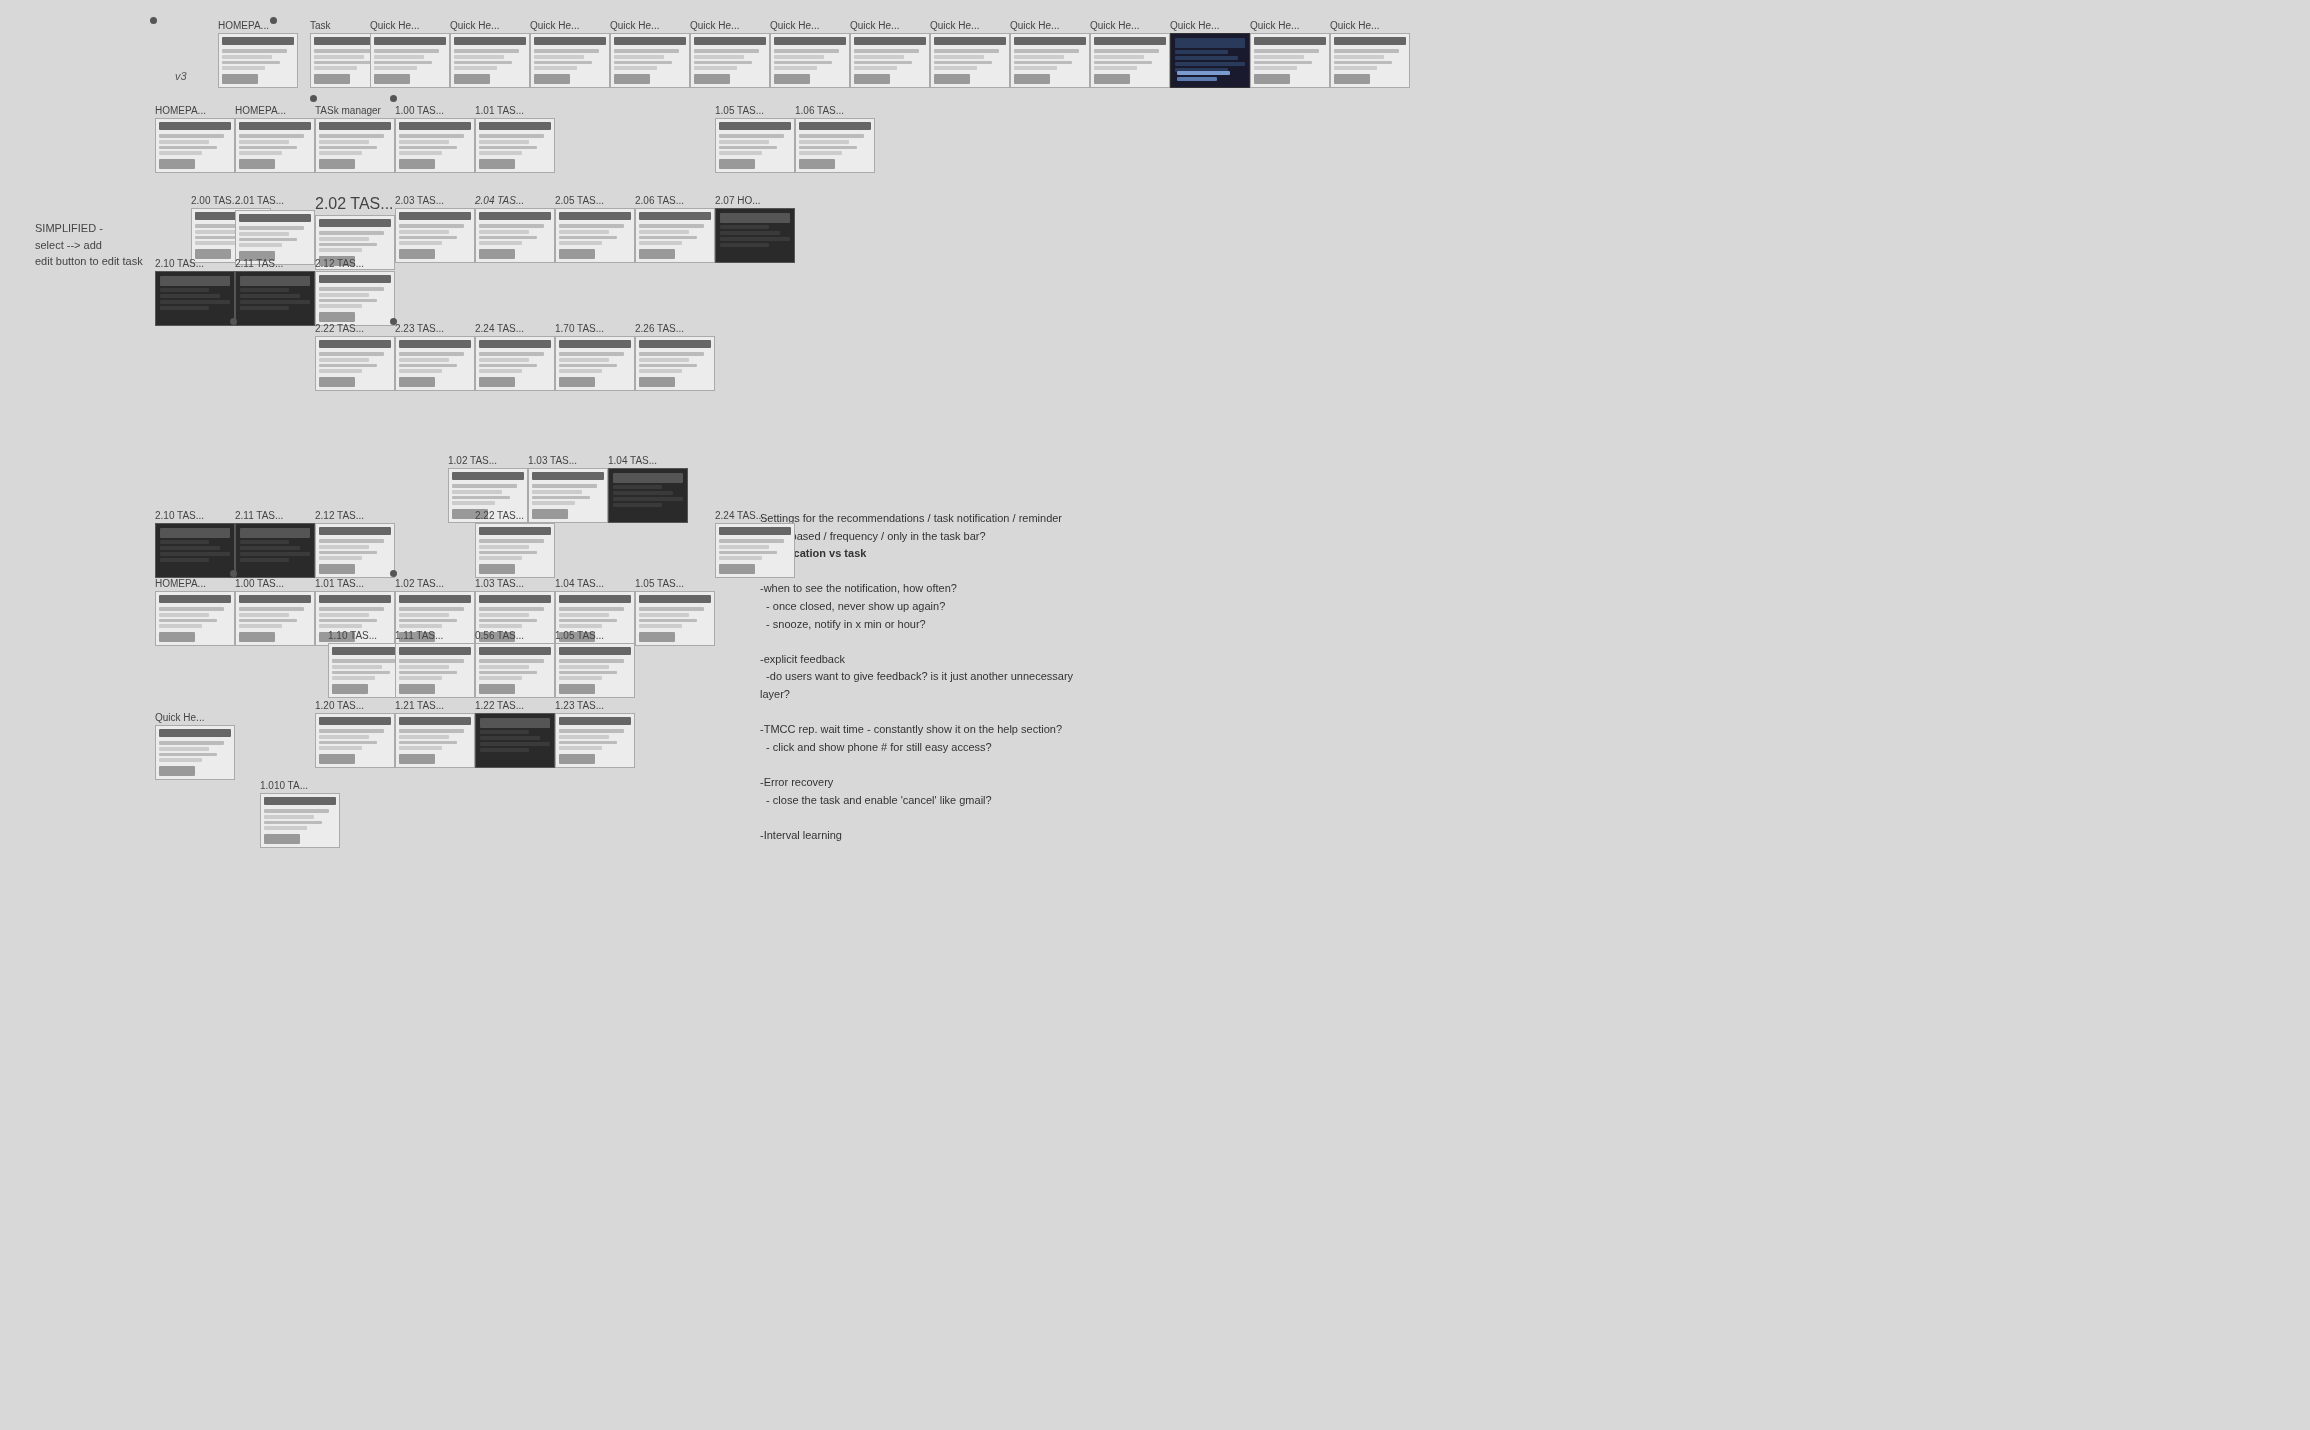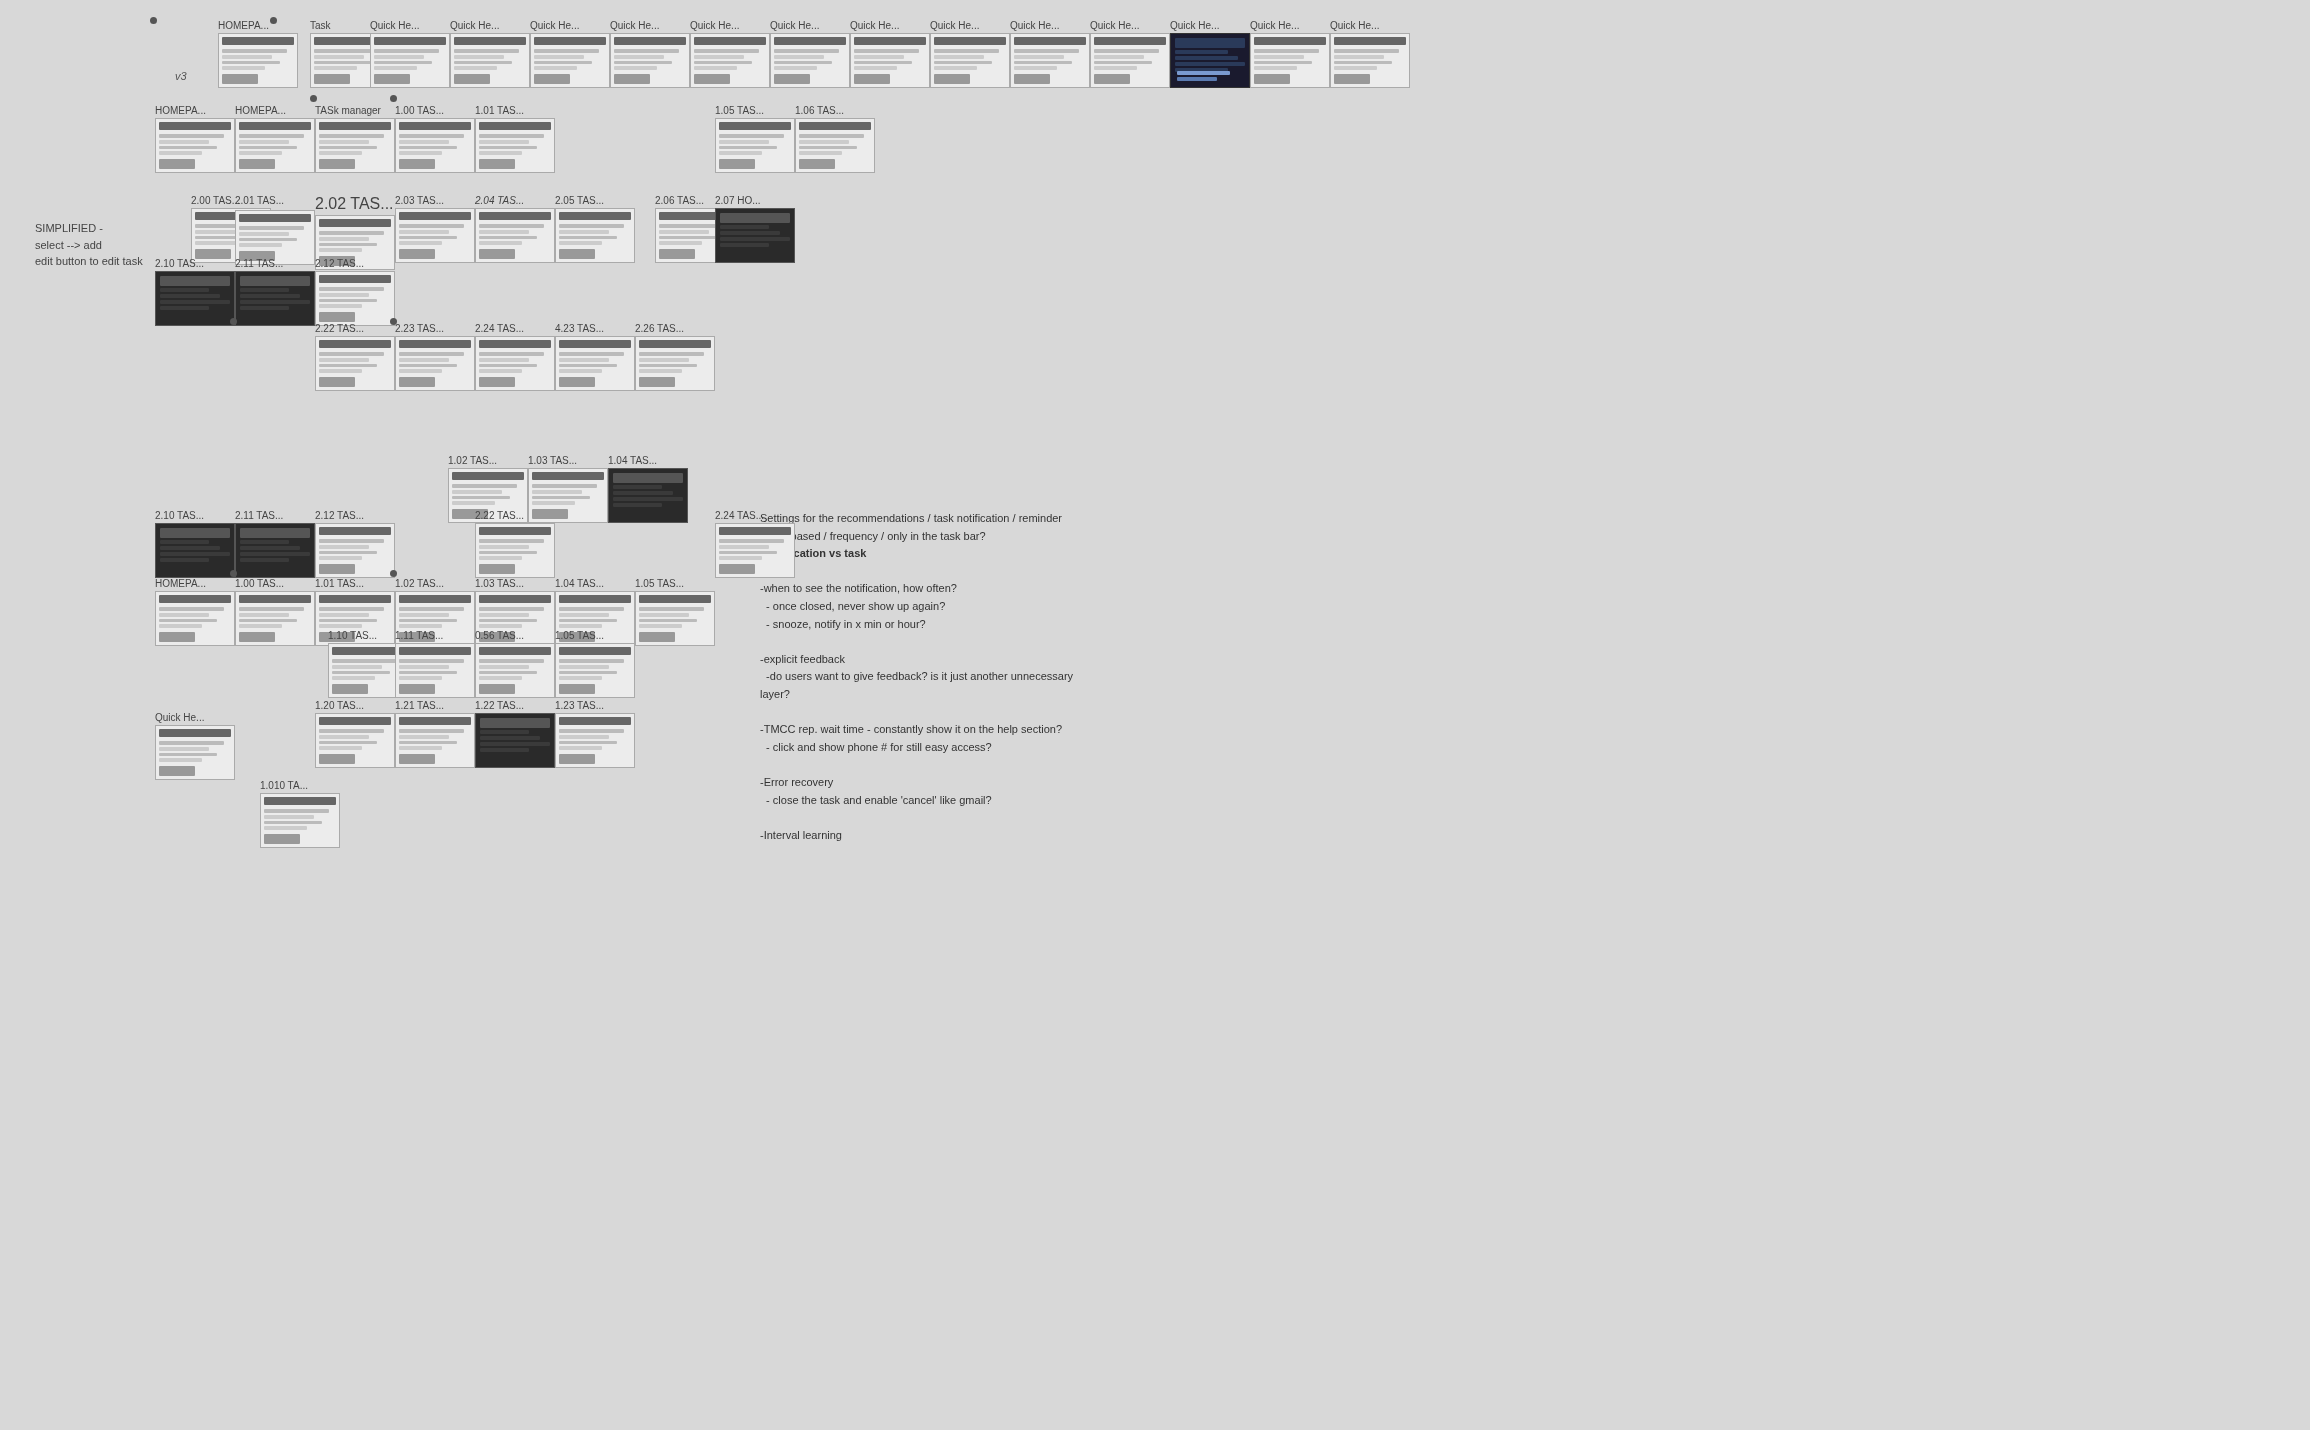--- a/index.html
+++ b/index.html
@@ -427,21 +427,21 @@
         <div style="width: 100%; height: 100%; display: flex; flex-direction: column; padding: 3px; gap: 2px;">
           <div style="height: 8px; background: rgb(102, 102, 102); border-radius: 1px; width: 100%; margin-bottom: 2px;"></div>
           <div style="height: 4px; background: rgb(187, 187, 187); border-radius: 1px; width: 90%;"></div>
           <div style="height: 4px; background: rgb(204, 204, 204); border-radius: 1px; width: 70%;"></div>
           <div style="height: 4px; background: rgb(187, 187, 187); border-radius: 1px; width: 80%;"></div>
           <div style="height: 4px; background: rgb(204, 204, 204); border-radius: 1px; width: 60%;"></div>
           <div style="margin-top: 2px; height: 10px; background: rgb(153, 153, 153); border-radius: 1px; width: 50%;"></div>
         </div>
       </div>
     </div>
-    <div class="item-col" style="position: absolute; left: 635px; top: 195px; margin-left: 20px;">
+    <div class="item-col" style="position: absolute; left: 635px; top: 195px;">
       <div class="node-label" style="font-size: 10px; color: rgb(68, 68, 68); margin-bottom: 2px; white-space: nowrap;">2.06 TAS...</div>
       <div class="thumb" style="width: 80px; height: 55px; background: rgb(236, 236, 236); border-color: rgb(170, 170, 170);">
         <div style="width: 100%; height: 100%; display: flex; flex-direction: column; padding: 3px; gap: 2px;">
           <div style="height: 8px; background: rgb(102, 102, 102); border-radius: 1px; width: 100%; margin-bottom: 2px;"></div>
           <div style="height: 4px; background: rgb(187, 187, 187); border-radius: 1px; width: 90%;"></div>
           <div style="height: 4px; background: rgb(204, 204, 204); border-radius: 1px; width: 70%;"></div>
           <div style="height: 4px; background: rgb(187, 187, 187); border-radius: 1px; width: 80%;"></div>
           <div style="height: 4px; background: rgb(204, 204, 204); border-radius: 1px; width: 60%;"></div>
           <div style="margin-top: 2px; height: 10px; background: rgb(153, 153, 153); border-radius: 1px; width: 50%;"></div>
         </div>
@@ -529,21 +529,21 @@
           <div style="height: 8px; background: rgb(102, 102, 102); border-radius: 1px; width: 100%; margin-bottom: 2px;"></div>
           <div style="height: 4px; background: rgb(187, 187, 187); border-radius: 1px; width: 90%;"></div>
           <div style="height: 4px; background: rgb(204, 204, 204); border-radius: 1px; width: 70%;"></div>
           <div style="height: 4px; background: rgb(187, 187, 187); border-radius: 1px; width: 80%;"></div>
           <div style="height: 4px; background: rgb(204, 204, 204); border-radius: 1px; width: 60%;"></div>
           <div style="margin-top: 2px; height: 10px; background: rgb(153, 153, 153); border-radius: 1px; width: 50%;"></div>
         </div>
       </div>
     </div>
     <div class="item-col" style="position: absolute; left: 555px; top: 323px;">
-      <div class="node-label" style="font-size: 10px; color: rgb(68, 68, 68); margin-bottom: 2px; white-space: nowrap;">4.23 TAS...</div>
+      <div class="node-label" style="font-size: 10px; color: rgb(68, 68, 68); margin-bottom: 2px; white-space: nowrap;">1.70 TAS...</div>
       <div class="thumb" style="width: 80px; height: 55px; background: rgb(236, 236, 236); border-color: rgb(170, 170, 170);">
         <div style="width: 100%; height: 100%; display: flex; flex-direction: column; padding: 3px; gap: 2px;">
           <div style="height: 8px; background: rgb(102, 102, 102); border-radius: 1px; width: 100%; margin-bottom: 2px;"></div>
           <div style="height: 4px; background: rgb(187, 187, 187); border-radius: 1px; width: 90%;"></div>
           <div style="height: 4px; background: rgb(204, 204, 204); border-radius: 1px; width: 70%;"></div>
           <div style="height: 4px; background: rgb(187, 187, 187); border-radius: 1px; width: 80%;"></div>
           <div style="height: 4px; background: rgb(204, 204, 204); border-radius: 1px; width: 60%;"></div>
           <div style="margin-top: 2px; height: 10px; background: rgb(153, 153, 153); border-radius: 1px; width: 50%;"></div>
         </div>
       </div>

